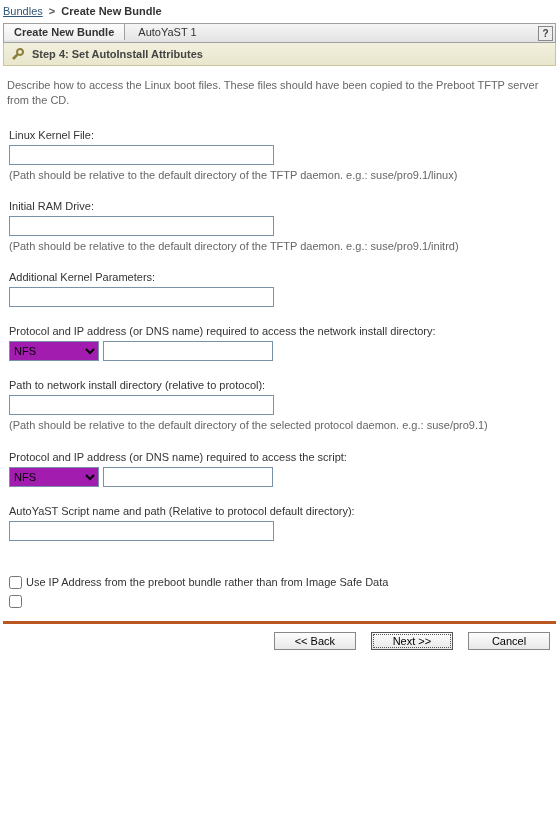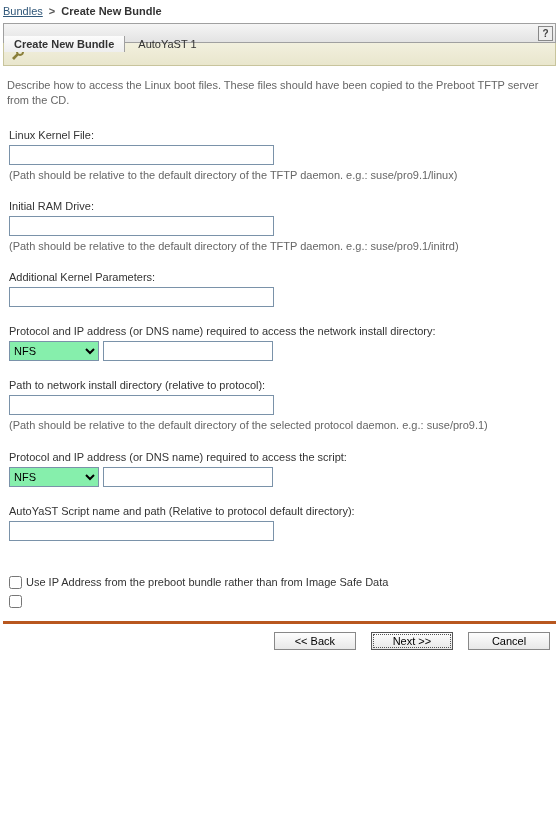--- a/index.html
+++ b/index.html
@@ -31,21 +31,20 @@
   padding: 2px 10px;
   font-weight: bold;
   font-size: 11px;
   background: linear-gradient(#fcfcfc, #eeeeee);
   border-right: 1px solid #a0a0a0;
 }
 .tab-sub {
   display: inline-block;
   padding: 2px 10px;
   font-size: 11px;
-  margin-top: 12px;
 }
 .help-icon {
   position: absolute;
   right: 2px;
   top: 2px;
   width: 15px;
   height: 15px;
   border: 1px solid #888;
   background: #eee;
   font-size: 10px;
@@ -91,21 +90,21 @@
   height: 20px;
   width: 265px;
   padding: 1px 3px;
   font-size: 11px;
 }
 .select-input {
   border: 1px solid #7a92a9;
   height: 20px;
   width: 90px;
   font-size: 11px;
-  background: #86efac;
+  background: #a21caf;
 }
 .inline-row { display: flex; gap: 4px; align-items: center; }
 .inline-row .text-input { width: 170px; }
 .hint {
   color: #666;
   margin-top: 3px;
   line-height: 1.3;
 }
 .checkbox-row {
   padding: 3px 6px;
@@ -154,20 +153,21 @@
   <span class="tab-sub">AutoYaST 1</span>
   <div class="help-icon">?</div>
 </div>
 
 <div class="step-bar">
   <span class="step-icon">
     <svg width="16" height="16" viewBox="0 0 16 16">
       <path d="M10 2a4 4 0 0 0-3.6 5.7L2 12l2 2 4.3-4.4A4 4 0 1 0 10 2zm0 2a2 2 0 1 1 0 4 2 2 0 0 1 0-4z" fill="#8a7f3a"></path>
     </svg>
   </span>
+  <span class="step-text">Step 4: Set AutoInstall Attributes</span>
 </div>
 
 <div class="description">Describe how to access the Linux boot files. These files should have been copied to the Preboot TFTP server from the CD.</div>
 
 <div class="form-block">
   <div class="field-label">Linux Kernel File:</div>
   <input class="text-input" type="text" value="" style="">
   <div class="hint">(Path should be relative to the default directory of the TFTP daemon. e.g.: suse/pro9.1/linux)</div>
 </div>
 

